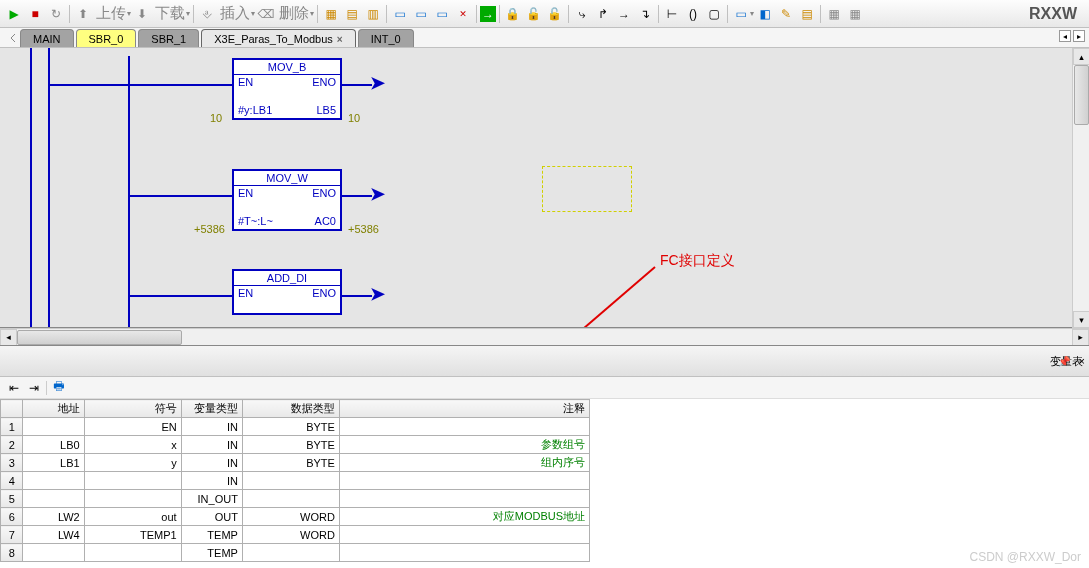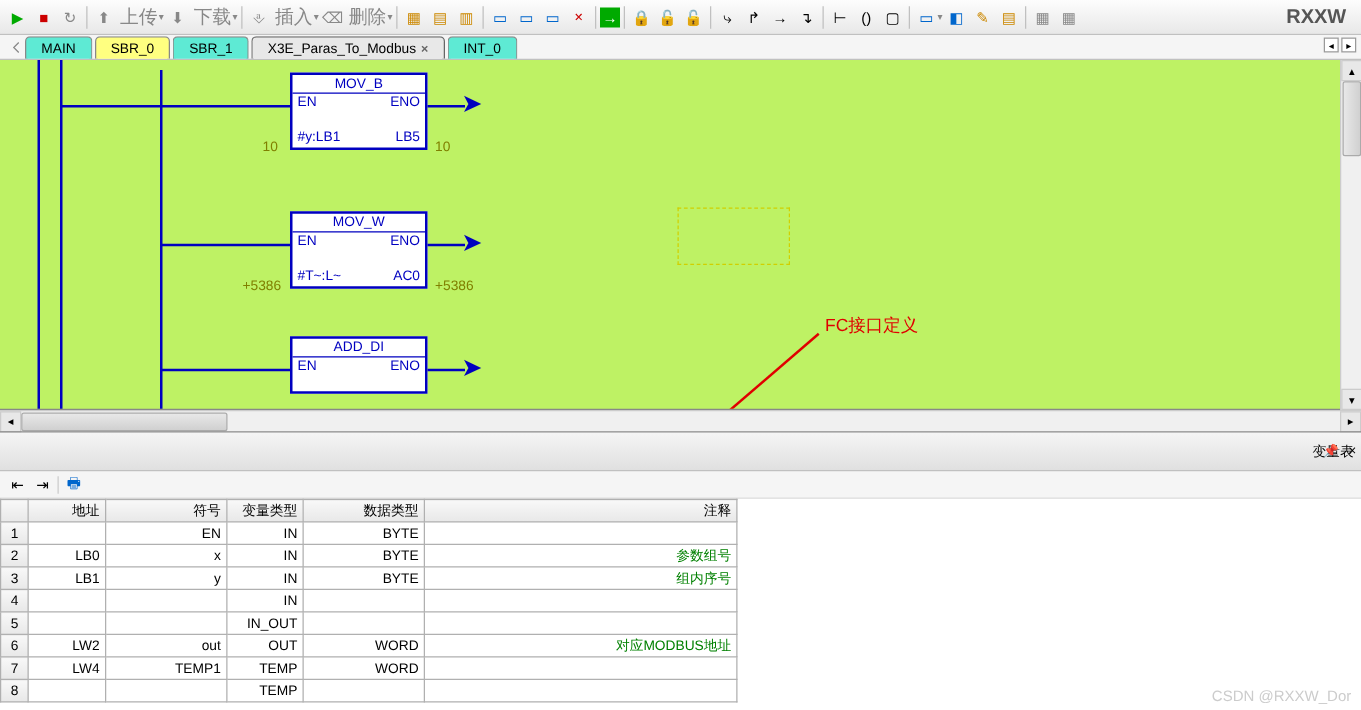--- a/index.html
+++ b/index.html
@@ -7,28 +7,28 @@
     
     .toolbar { height: 28px; background: linear-gradient(#fdfdfd, #e8e8e8); border-bottom: 1px solid #c0c0c0; display: flex; align-items: center; padding: 0 4px; gap: 1px; }
     .tb-btn { width: 20px; height: 20px; display: flex; align-items: center; justify-content: center; border: 1px solid transparent; cursor: pointer; font-size: 12px; }
     .tb-sep { width: 1px; height: 18px; background: #c0c0c0; margin: 0 2px; }
     .tb-text { font-size: 15px; color: #888; padding: 0 2px; }
     .tb-arrow { font-size: 8px; color: #888; margin-left: -2px; }
     .app-title { margin-left: auto; font-size: 16px; font-weight: bold; color: #555; padding-right: 8px; text-align: right; }
     
     .tabbar { height: 20px; background: #f5f5f5; border-bottom: 1px solid #c0c0c0; display: flex; align-items: flex-end; padding-left: 8px; position: relative; }
     .nav-arrow { width: 10px; height: 12px; margin: 0 2px 3px 0; cursor: pointer; }
-    .tab { height: 18px; padding: 1px 12px 0 12px; border: 1px solid #888; border-bottom: none; border-radius: 4px 4px 0 0; margin-right: 2px; font-size: 11px; background: #5eead4; cursor: pointer; display: flex; align-items: center; gap: 4px; }
+    .tab { height: 18px; padding: 1px 12px 0 12px; border: 1px solid #888; border-bottom: none; border-radius: 4px 4px 0 0; margin-right: 2px; font-size: 11px; background: #a3a3a3; cursor: pointer; display: flex; align-items: center; gap: 4px; }
     .tab.yellow { background: #ffff80; justify-content: center; }
     .tab.active { background: #e8e8e8; border-color: #666; }
     .tab .close { font-size: 10px; color: #666; font-weight: bold; }
     .tabbar-right { position: absolute; right: 4px; top: 2px; display: flex; gap: 2px; }
     .sq { width: 12px; height: 12px; border: 1px solid #999; background: #fff; cursor: pointer; display: flex; align-items: center; justify-content: center; font-size: 8px; }
     
-    .editor-area { height: 280px; position: relative; overflow: hidden; background: #bef264; border-bottom: 1px solid #888; }
+    .editor-area { height: 280px; position: relative; overflow: hidden; background: #e5e5e5; border-bottom: 1px solid #888; }
     .rail-l { position: absolute; left: 30px; top: 0; width: 2px; height: 280px; background: #0000c0; }
     .rail-l2 { position: absolute; left: 48px; top: 0; width: 1.5px; height: 280px; background: #0000c0; }
     .branch { position: absolute; background: #0000c0; }
     
     .block { position: absolute; border: 2px solid #0000c0; background: #fff; width: 110px; }
     .block-title { text-align: center; font-size: 11px; color: #0000c0; padding: 1px 0; }
     .block-row { display: flex; justify-content: space-between; padding: 1px 4px; font-size: 11px; color: #0000c0; border-top: 1px solid transparent; }
     .block-hr { border-top: 1.5px solid #0000c0; }
     .wire { position: absolute; height: 1.5px; background: #0000c0; }
     .coil-arrow { position: absolute; color: #0000c0; font-size: 18px; font-weight: bold; }

